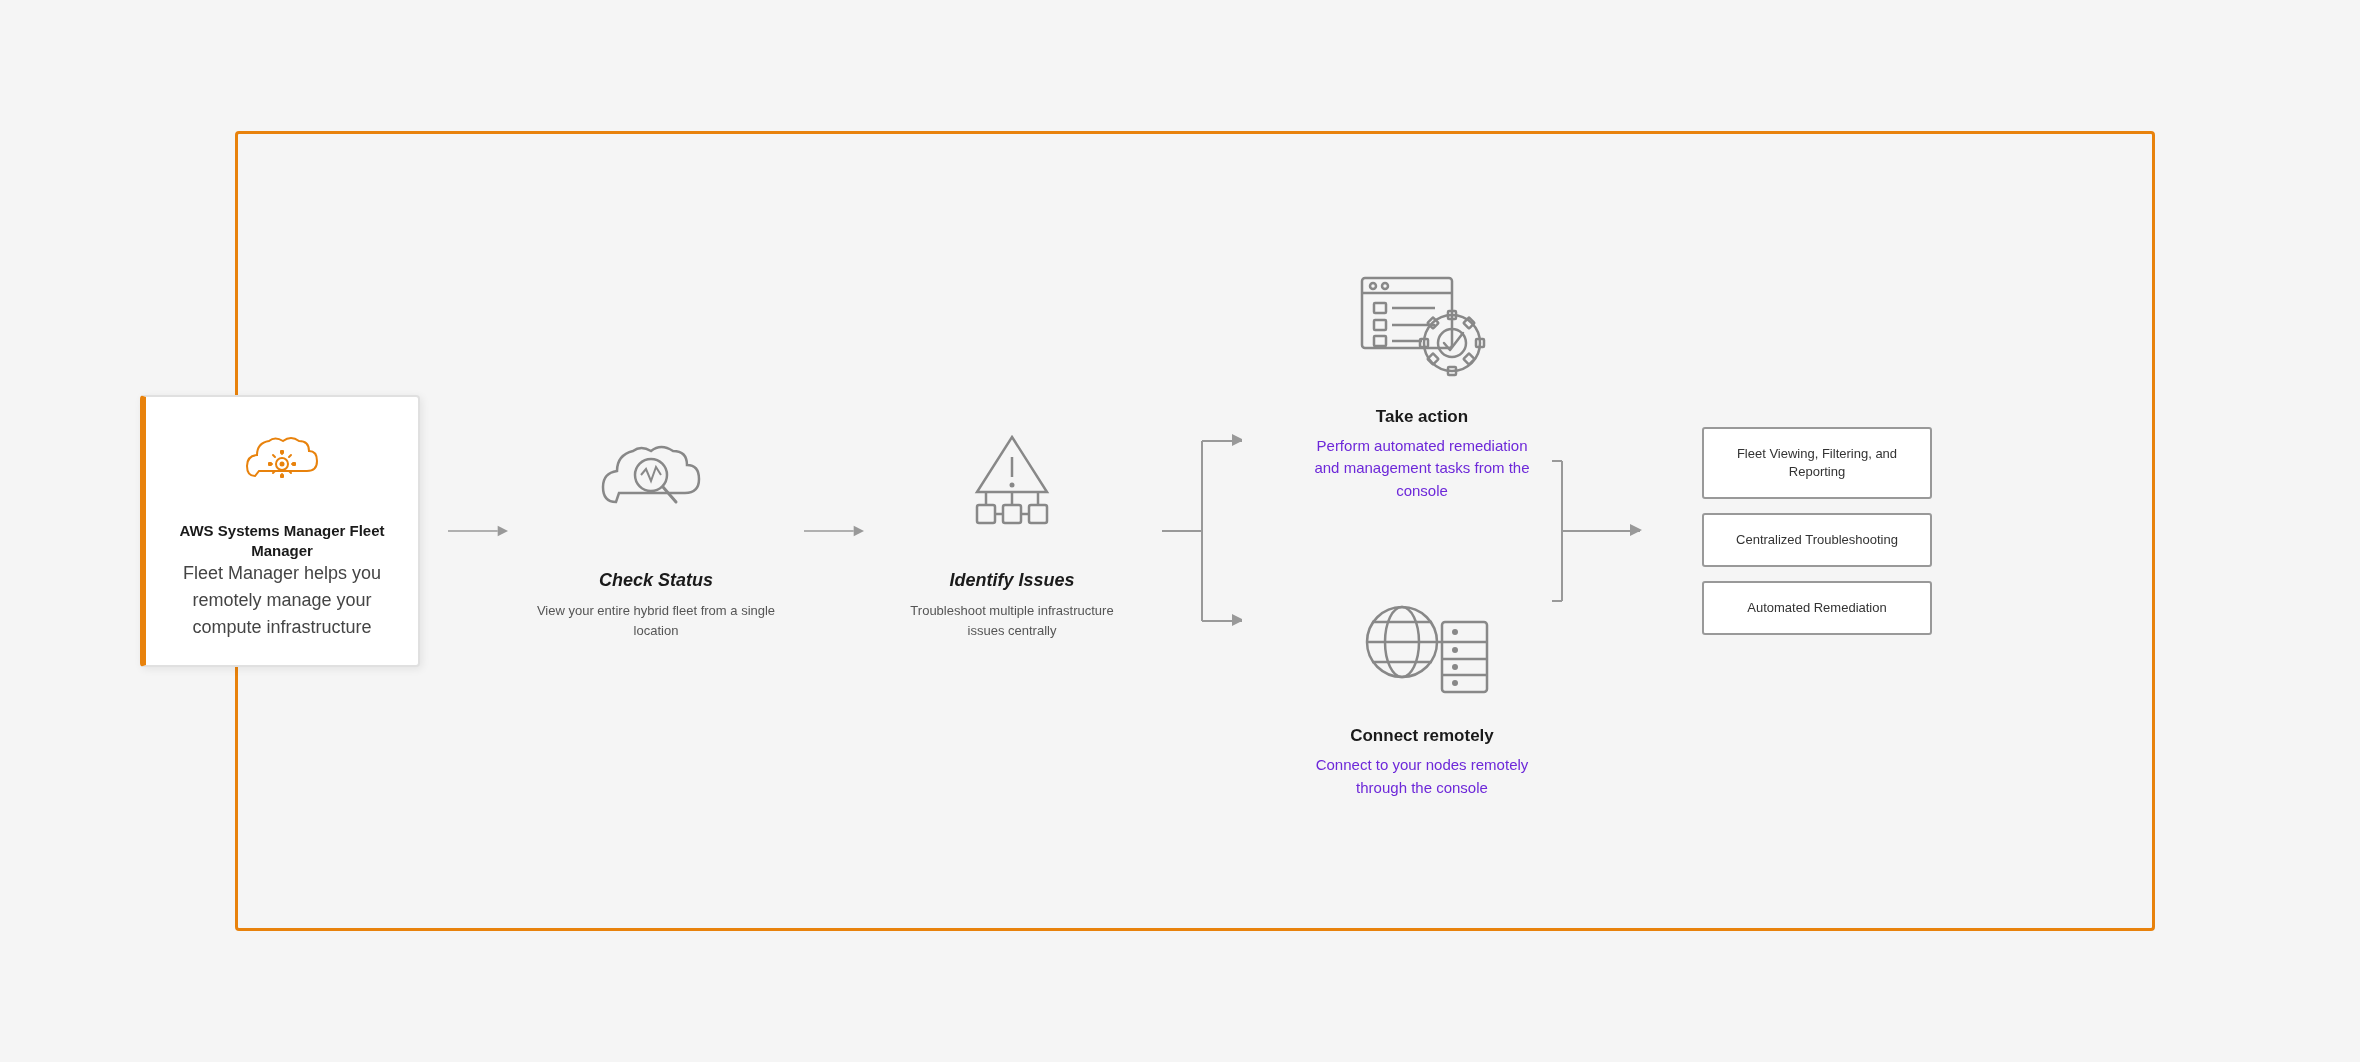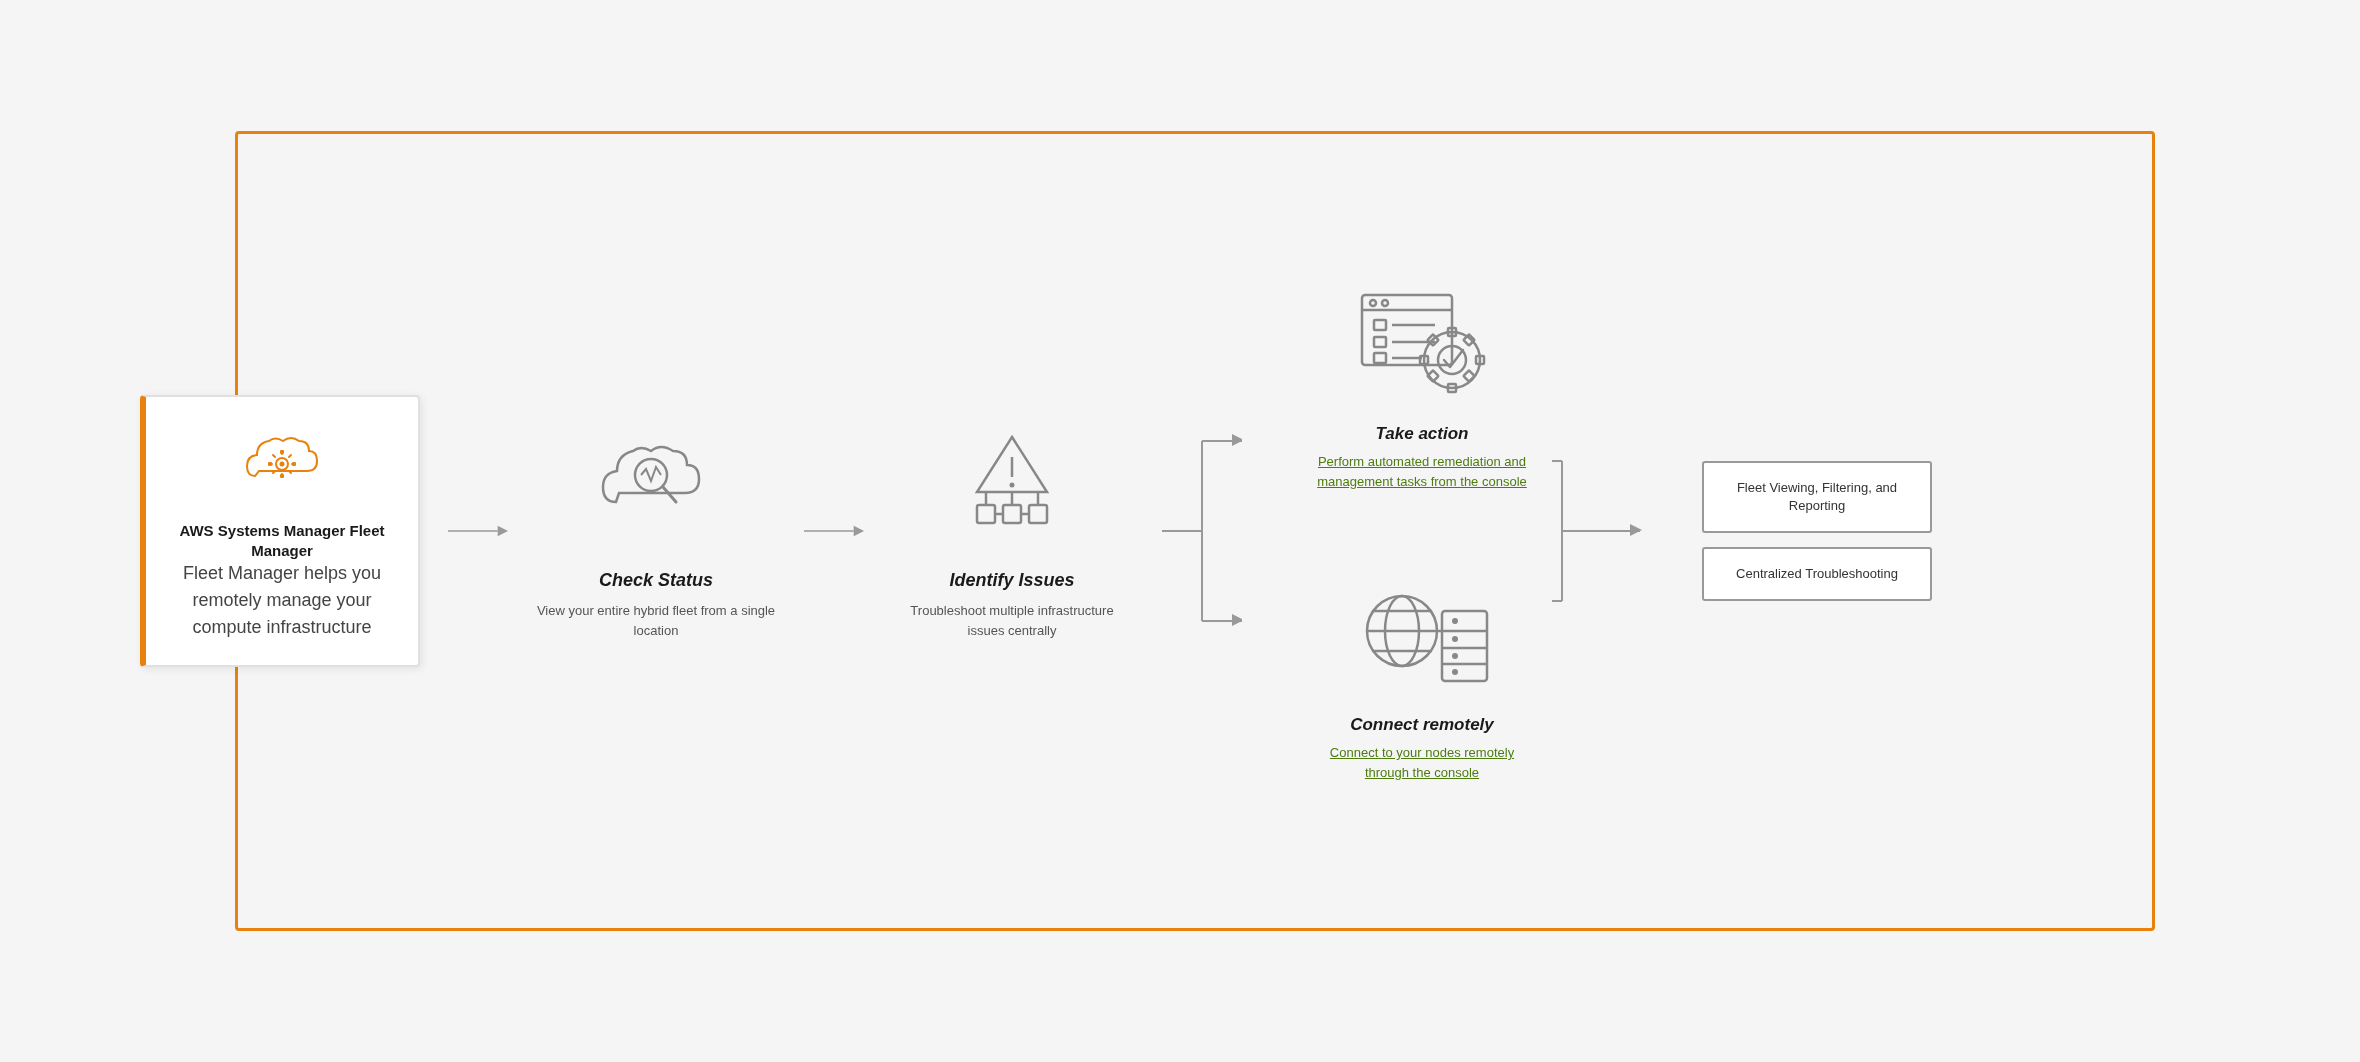--- a/index.html
+++ b/index.html
@@ -138,27 +138,25 @@
       display: flex;
       align-items: center;
       justify-content: center;
       margin-bottom: 14px;
     }
     .branch-item .branch-title {
       font-size: 17px;
       font-weight: bold;
       color: #1a1a1a;
       margin-bottom: 8px;
-      font-style: italic;
     }
     .branch-item .branch-desc {
-      font-size: 13px;
-      color: #4d7c0f;
+      font-size: 15px;
+      color: #6d28d9;
       line-height: 1.5;
-      text-decoration: underline;
     }
 
     
     .output-boxes {
       display: flex;
       flex-direction: column;
       gap: 14px;
       flex-shrink: 0;
       margin-left: 30px;
     }
@@ -391,16 +389,19 @@
       </svg>
     </div>
 
     <div class="output-boxes">
       <div class="output-box">
         <span>Fleet Viewing, Filtering, and Reporting</span>
       </div>
       <div class="output-box">
         <span>Centralized Troubleshooting</span>
       </div>
+      <div class="output-box">
+        <span>Automated Remediation</span>
+      </div>
     </div>
 
   </div>
 </div>
 
 </body></html>

